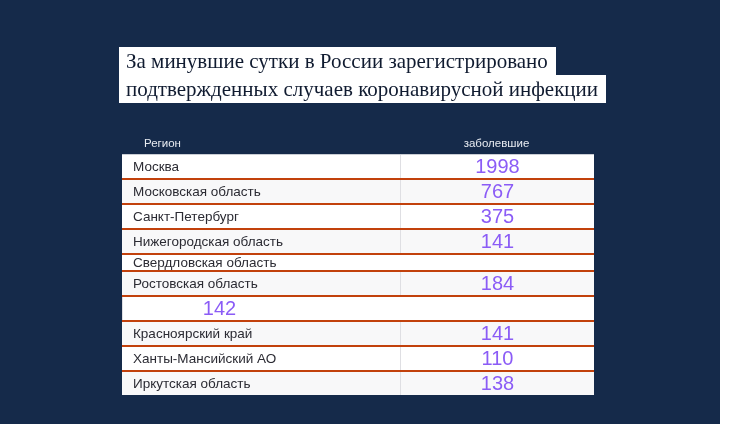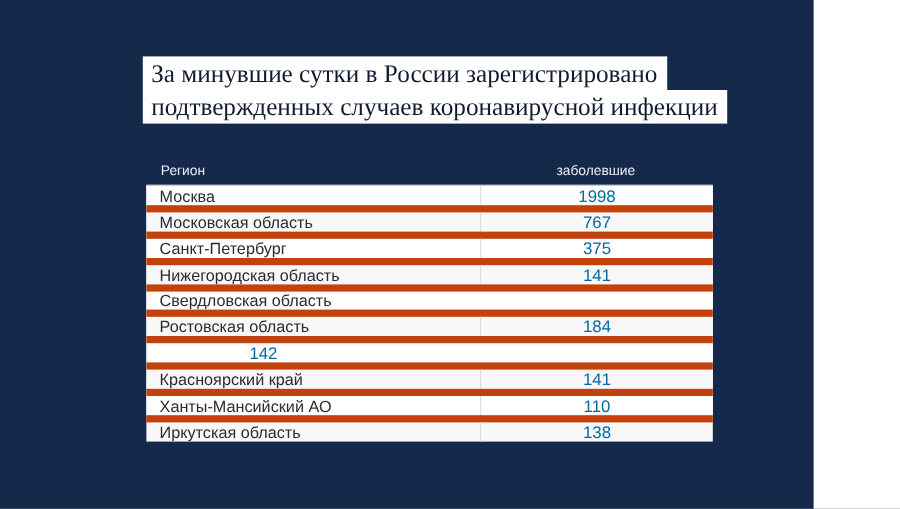--- a/index.html
+++ b/index.html
@@ -2,70 +2,71 @@
 <html><head>
 <meta charset="utf-8">
 <style>
   html,body { margin:0; padding:0; }
   .stage {
     position:relative;
     width:678px; height:424px;
     background:#152a4a;
     overflow:hidden;
     font-family:"Liberation Sans","DejaVu Sans",sans-serif;
+    padding-left:42px;
   }
   
   .headline {
     position:absolute; left:119px; top:47px;
     font-family:"Liberation Serif","DejaVu Serif",serif;
     font-size:21px; color:#101b30;
   }
   .hl-line { display:block; height:28px; }
   .hl-box {
     display:inline-block;
     background:#ffffff;
     height:28px; line-height:28px;
     padding:0 8px 0 7px;
     white-space:nowrap;
   }
   
   .col-headers {
     position:absolute; left:0; top:137px; width:750px; height:14px;
     color:#e7ebf1; font-size:11.5px;
   }
-  .h-region { position:absolute; left:134px; top:0; }
+  .h-region { position:absolute; left:144px; top:0; }
   .h-cases  { position:absolute; left:400px; top:0; width:193px; text-align:center; }
   
   .table {
     position:absolute; left:122px; top:154px;
     width:472px; height:193px;
     background:#ffffff;
     display:flex; flex-direction:column;
     border-top:1px solid #c9cdd4;
     box-sizing:border-box;
   }
   .row {
     flex:1; display:flex; align-items:stretch;
-    border-top:6px solid #c2410c;
+    border-top:2px solid #c2410c;
     background:#ffffff;
   }
   .row:first-child { border-top:none;justify-content:space-between; }
   .row.alt { background:#f8f8f9; }
   .cell {
     display:flex; align-items:center;
     overflow:hidden; white-space:nowrap;
   }
   .cell.region {
     flex:1; padding-left:11px;
     font-size:13.5px; color:#2b2b33;
   }
   .cell.value {
     width:193px; justify-content:center;
     border-left:1px solid #dfdfe3;
-    font-size:14px; color:#0369a1;
+    font-size:20px; color:#8b5cf6;
   }
 </style>
 </head>
 <body>
 
 <div class="stage">
 
   <div class="headline">
     <div class="hl-line">
       <span class="hl-box">За минувшие сутки в России зарегистрировано</span>

